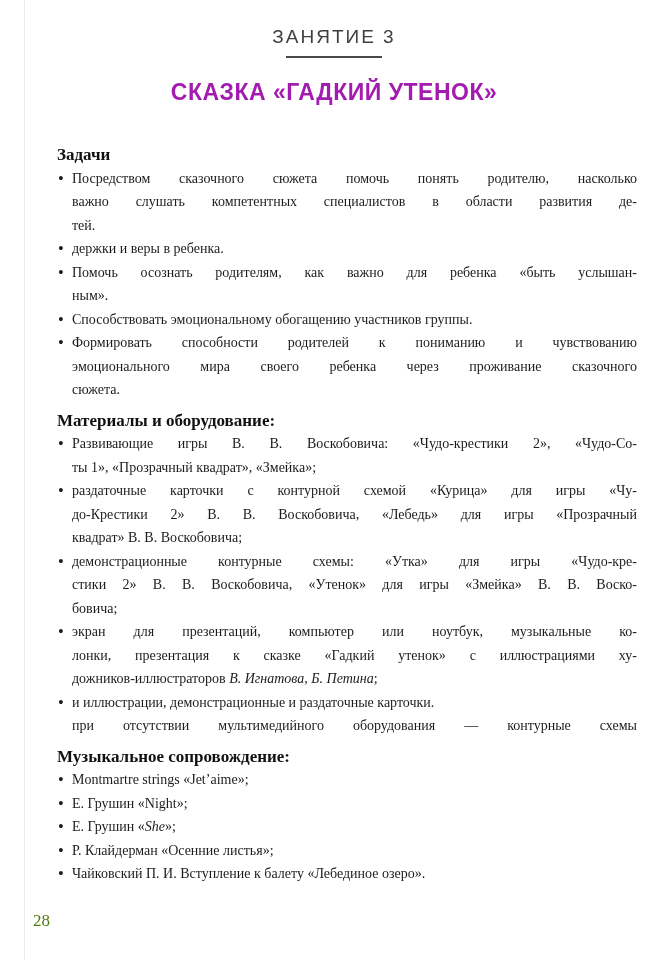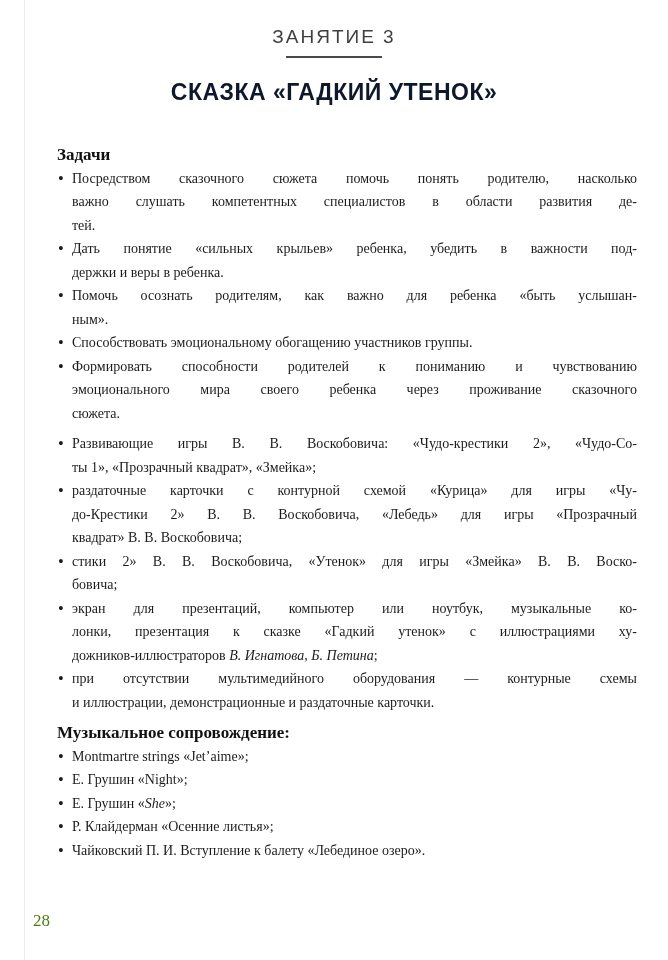--- a/index.html
+++ b/index.html
@@ -9,21 +9,21 @@
   }
   .scan-edge{position:absolute; left:24px; top:0; width:1px; height:100%; background:#ececec;}
   .header{padding-top:25px; text-align:center;}
   .lesson{
     font-family:"Liberation Sans", sans-serif; font-size:19px; letter-spacing:2px;
     color:#3f3f3f; font-weight:500; line-height:24px;
   }
   .rule{width:96px; height:2px; background:#4a4a4a; margin:7px auto 0;}
   .title{
     margin-top:21px; font-family:"Liberation Sans", sans-serif; font-weight:800;
-    font-size:23px; letter-spacing:.5px; color:#0f172a; line-height:26px;
+    font-size:23px; letter-spacing:.5px; color:#a21caf; line-height:26px;
   }
   .content{margin:14px 31px 0 57px;}
   .section{margin-top:7px;}
   .section.first{margin-top:38px;}
   .section-heading{font-weight:bold; font-size:17px; line-height:23.5px; color:#111;}
   .bullet{position:relative; padding-left:15px;}
   .dot{position:absolute; left:1px; top:0; font-size:16.5px; line-height:23.5px; color:#1c1c1c;}
   .line{font-size:14px; line-height:23.5px; text-align:left;}
   .line.j{text-align:justify; text-align-last:justify;}
   .watermark{
@@ -56,21 +56,20 @@
           <span class="dot">•</span>
           <div class="btxt">
             <div class="line j">Посредством сказочного сюжета помочь понять родителю, насколько</div>
             <div class="line j">важно слушать компетентных специалистов в области развития де-</div>
             <div class="line">тей.</div>
           </div>
         </div>
         <div class="bullet">
           <span class="dot">•</span>
           <div class="btxt">
-            <div class="line j">Дать понятие «сильных крыльев» ребенка, убедить в важности под-</div>
             <div class="line">держки и веры в ребенка.</div>
           </div>
         </div>
         <div class="bullet">
           <span class="dot">•</span>
           <div class="btxt">
             <div class="line j">Помочь осознать родителям, как важно для ребенка «быть услышан-</div>
             <div class="line">ным».</div>
           </div>
         </div>
@@ -83,55 +82,57 @@
         <div class="bullet">
           <span class="dot">•</span>
           <div class="btxt">
             <div class="line j">Формировать способности родителей к пониманию и чувствованию</div>
             <div class="line j">эмоционального мира своего ребенка через проживание сказочного</div>
             <div class="line">сюжета.</div>
           </div>
         </div>
       </div>
       <div class="section">
+        <div class="section-heading">Материалы и оборудование:</div>
         <div class="bullet">
           <span class="dot">•</span>
           <div class="btxt">
             <div class="line j">Развивающие игры В. В. Воскобовича: «Чудо-крестики 2», «Чудо-Со-</div>
             <div class="line">ты 1», «Прозрачный квадрат», «Змейка»;</div>
           </div>
         </div>
         <div class="bullet">
           <span class="dot">•</span>
           <div class="btxt">
             <div class="line j">раздаточные карточки с контурной схемой «Курица» для игры «Чу-</div>
             <div class="line j">до-Крестики 2» В. В. Воскобовича, «Лебедь» для игры «Прозрачный</div>
             <div class="line">квадрат» В. В. Воскобовича;</div>
           </div>
         </div>
         <div class="bullet">
           <span class="dot">•</span>
           <div class="btxt">
+            <div class="line j">демонстрационные контурные схемы: «Утка» для игры «Чудо-кре-</div>
             <div class="line j">стики 2» В. В. Воскобовича, «Утенок» для игры «Змейка» В. В. Воско-</div>
             <div class="line">бовича;</div>
           </div>
         </div>
         <div class="bullet">
           <span class="dot">•</span>
           <div class="btxt">
             <div class="line j">экран для презентаций, компьютер или ноутбук, музыкальные ко-</div>
             <div class="line j">лонки, презентация к сказке «Гадкий утенок» с иллюстрациями ху-</div>
             <div class="line">дожников-иллюстраторов <i>В. Игнатова, Б. Петина</i>;</div>
           </div>
         </div>
         <div class="bullet">
           <span class="dot">•</span>
           <div class="btxt">
+            <div class="line">и иллюстрации, демонстрационные и раздаточные карточки.</div>
             <div class="line j">при отсутствии мультимедийного оборудования — контурные схемы</div>
-            <div class="line">и иллюстрации, демонстрационные и раздаточные карточки.</div>
           </div>
         </div>
       </div>
       <div class="section">
         <div class="section-heading">Музыкальное сопровождение:</div>
         <div class="bullet">
           <span class="dot">•</span>
           <div class="btxt">
             <div class="line">Montmartre strings «Jet’aime»;</div>
           </div>

